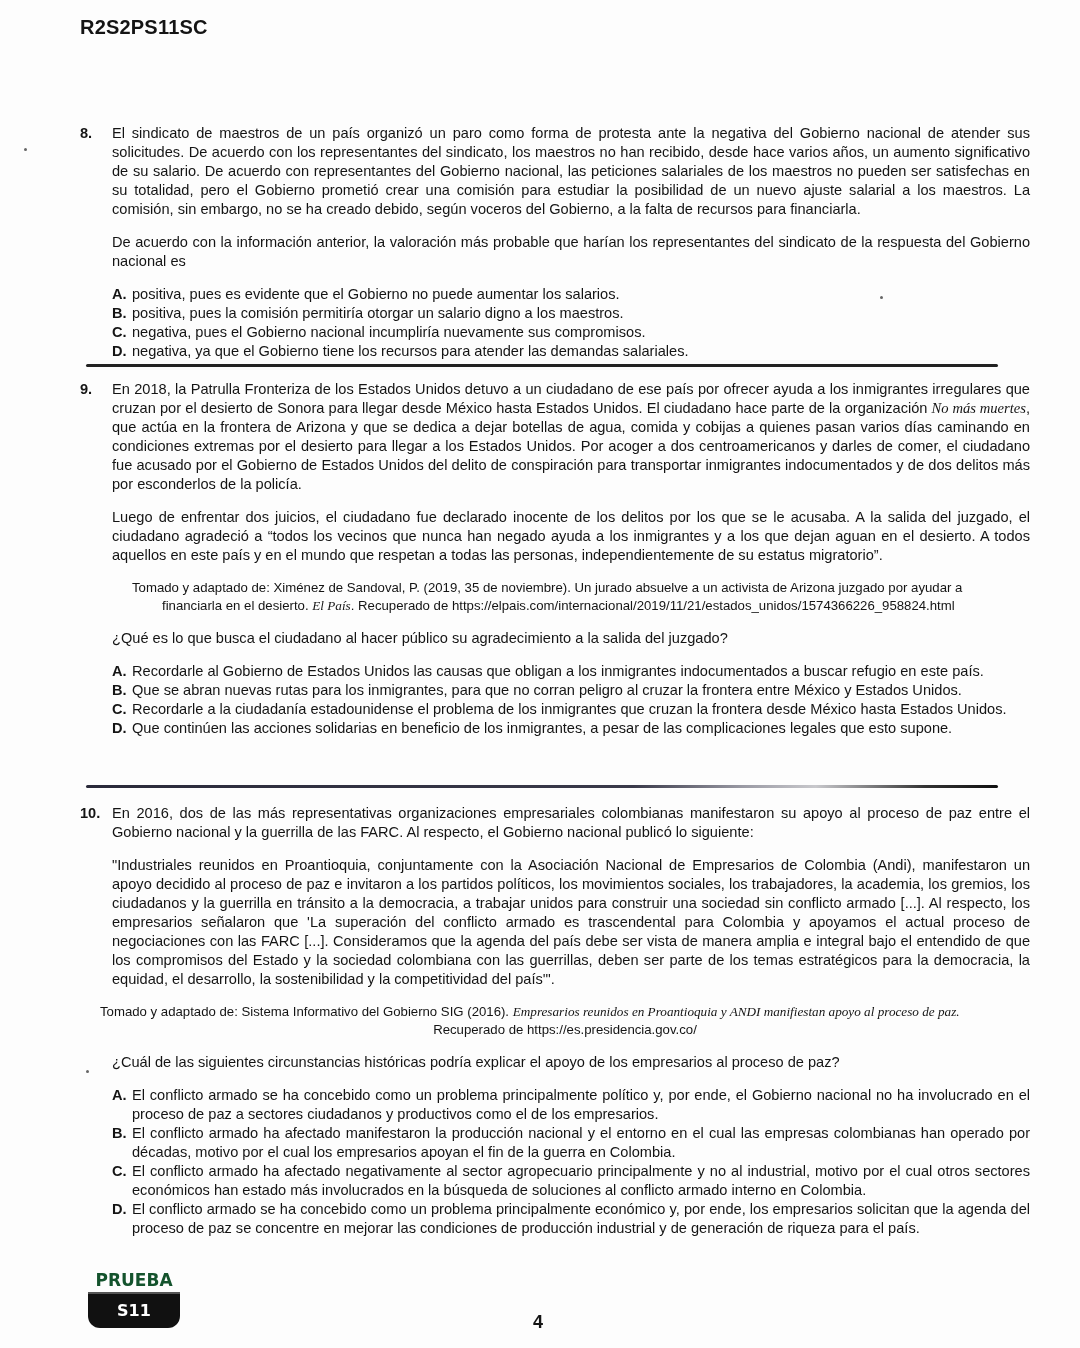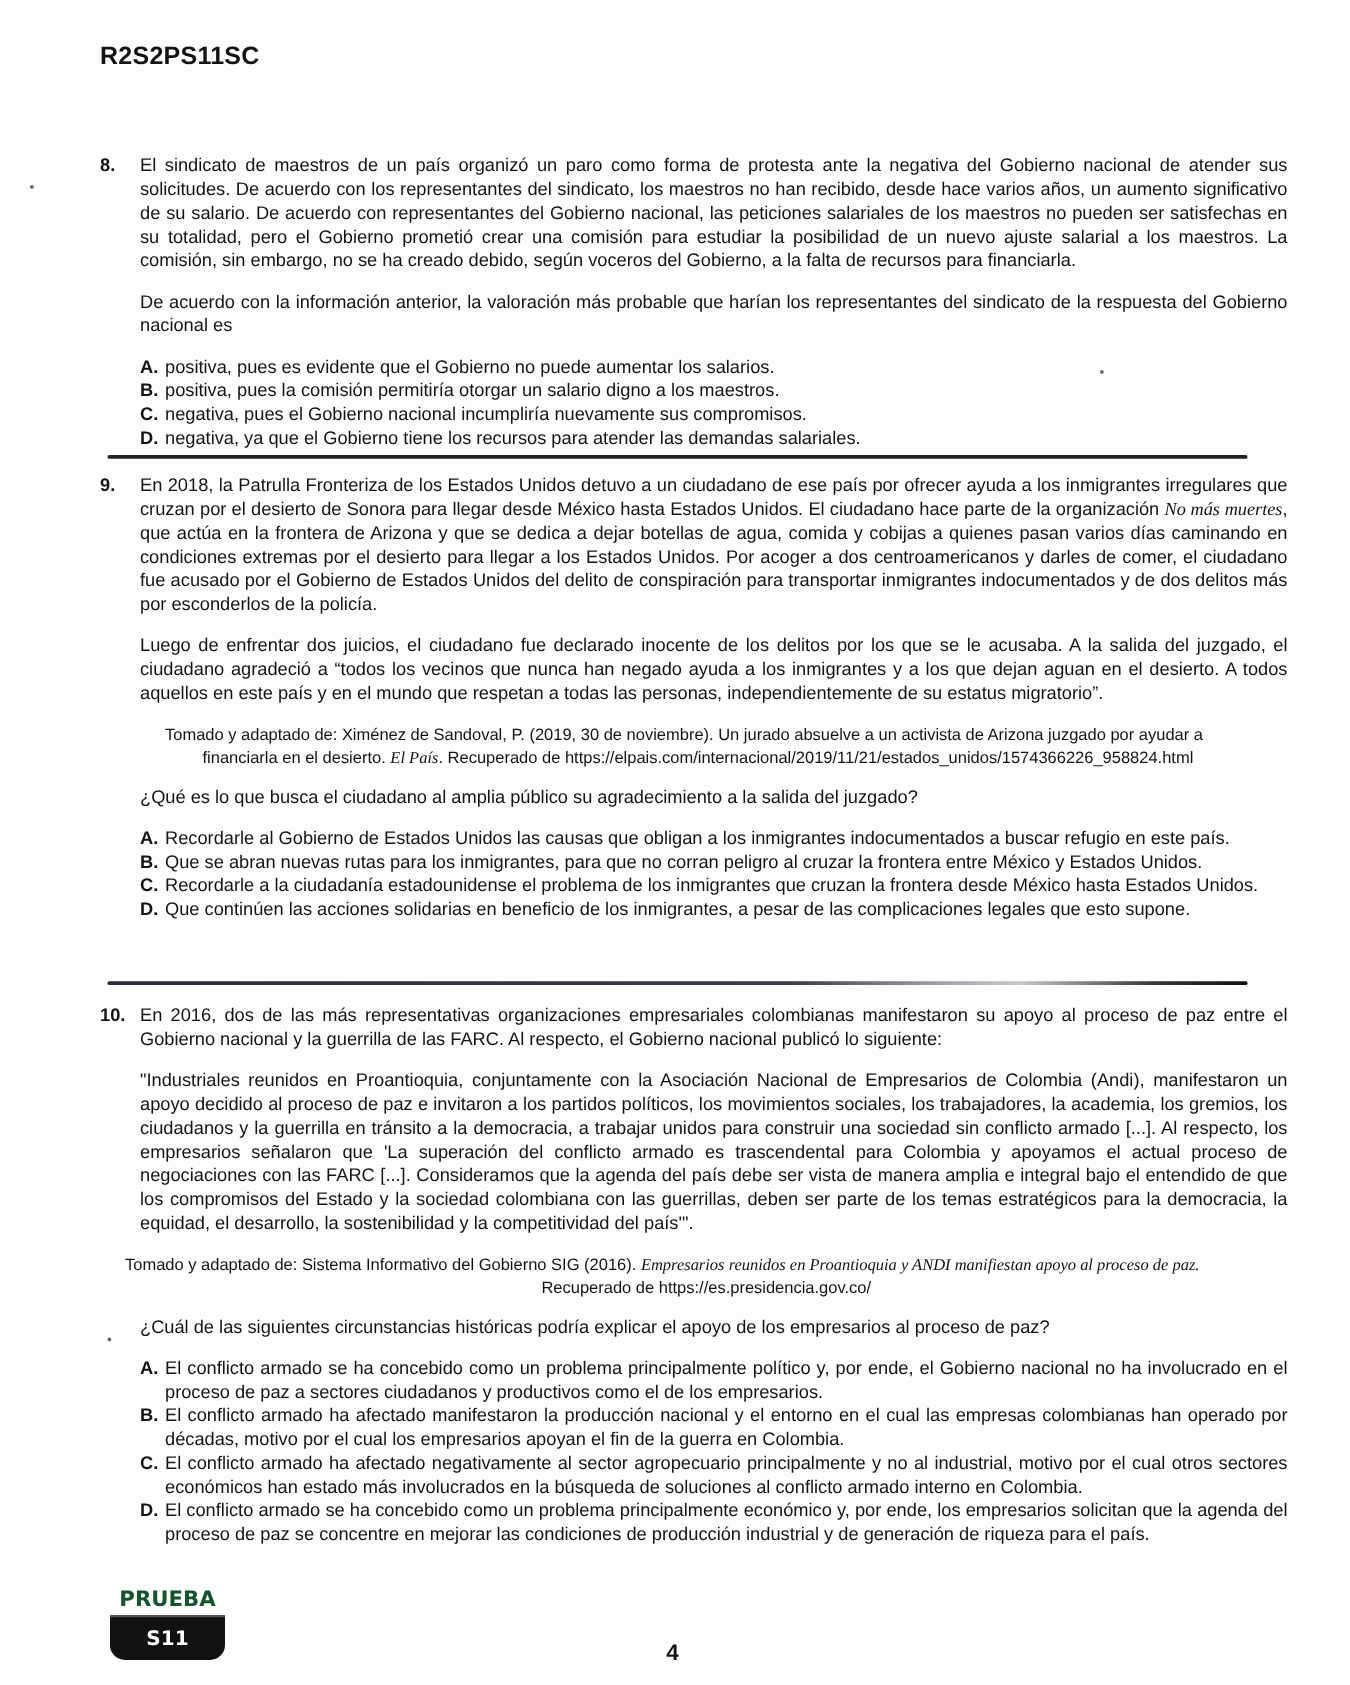--- a/index.html
+++ b/index.html
@@ -1,20 +1,20 @@
 <!DOCTYPE html>
 <html><head>
 <meta charset="utf-8">
 <style>
   html, body { margin: 0; padding: 0; }
   body {
     width: 1080px; height: 1348px; background: #fdfdfd; position: relative; overflow: hidden;
     font-family: "Liberation Sans", sans-serif; color: #141414;
   }
-  .code { position: absolute; left: 80px; top: 34px; font-weight: bold; font-size: 20px; letter-spacing: 0.2px; }
+  .code { position: absolute; left: 80px; top: 16px; font-weight: bold; font-size: 20px; letter-spacing: 0.2px; }
   .q { position: absolute; left: 80px; width: 950px; font-size: 14.6px; line-height: 19px; }
   .q .num { position: absolute; left: 0; top: 0; font-weight: bold; }
   .q .body { margin-left: 32px; }
   .para { margin: 0; text-align: justify; }
   .gap { height: 14px; }
   .opts { margin: 0; padding: 0; list-style: none; }
   .opts li { position: relative; padding-left: 20px; text-align: justify; }
   .opts li .letter { position: absolute; left: 0; top: 0; font-weight: bold; }
   .src { font-size: 13.2px; line-height: 18px; padding-left: 20px; text-indent: 0; }
   .src .indent { display: block; padding-left: 30px; }
@@ -53,25 +53,25 @@
 <div class="rule" style="top:364px;"></div>
 
 <div class="q" style="top:380px;">
   <span class="num">9.</span>
   <div class="body">
     <p class="para"><span>En 2018, la Patrulla Fronteriza de los Estados Unidos detuvo a un ciudadano de ese país por ofrecer ayuda a los inmigrantes irregulares que cruzan por el desierto de Sonora para llegar desde México hasta Estados Unidos. El ciudadano hace parte de la organización </span><em>No más muertes</em><span>, que actúa en la frontera de Arizona y que se dedica a dejar botellas de agua, comida y cobijas a quienes pasan varios días caminando en condiciones extremas por el desierto para llegar a los Estados Unidos. Por acoger a dos centroamericanos y darles de comer, el ciudadano fue acusado por el Gobierno de Estados Unidos del delito de conspiración para transportar inmigrantes indocumentados y de dos delitos más por esconderlos de la policía.</span></p>
     <div class="gap"></div>
     <p class="para">Luego de enfrentar dos juicios, el ciudadano fue declarado inocente de los delitos por los que se le acusaba. A la salida del juzgado, el ciudadano agradeció a “todos los vecinos que nunca han negado ayuda a los inmigrantes y a los que dejan aguan en el desierto. A todos aquellos en este país y en el mundo que respetan a todas las personas, independientemente de su estatus migratorio”.</p>
     <div class="gap"></div>
     <div class="src">
-      <span>Tomado y adaptado de: Ximénez de Sandoval, P. (2019, 30 de noviembre). Un jurado absuelve a un activista de Arizona juzgado por ayudar a</span>
+      <span>Tomado y adaptado de: Ximénez de Sandoval, P. (2019, 35 de noviembre). Un jurado absuelve a un activista de Arizona juzgado por ayudar a</span>
       <span class="indent"><span>financiarla en el desierto. </span><em>El País</em><span>. Recuperado de https://elpais.com/internacional/2019/11/21/estados_unidos/1574366226_958824.html</span></span>
     </div>
     <div class="gap"></div>
-    <p class="para">¿Qué es lo que busca el ciudadano al amplia público su agradecimiento a la salida del juzgado?</p>
+    <p class="para">¿Qué es lo que busca el ciudadano al hacer público su agradecimiento a la salida del juzgado?</p>
     <div class="gap"></div>
     <ul class="opts">
       <li><span class="letter">A.</span><span>Recordarle al Gobierno de Estados Unidos las causas que obligan a los inmigrantes indocumentados a buscar refugio en este país.</span></li>
       <li><span class="letter">B.</span><span>Que se abran nuevas rutas para los inmigrantes, para que no corran peligro al cruzar la frontera entre México y Estados Unidos.</span></li>
       <li><span class="letter">C.</span><span>Recordarle a la ciudadanía estadounidense el problema de los inmigrantes que cruzan la frontera desde México hasta Estados Unidos.</span></li>
       <li><span class="letter">D.</span><span>Que continúen las acciones solidarias en beneficio de los inmigrantes, a pesar de las complicaciones legales que esto supone.</span></li>
     </ul>
   </div>
 </div>
 

